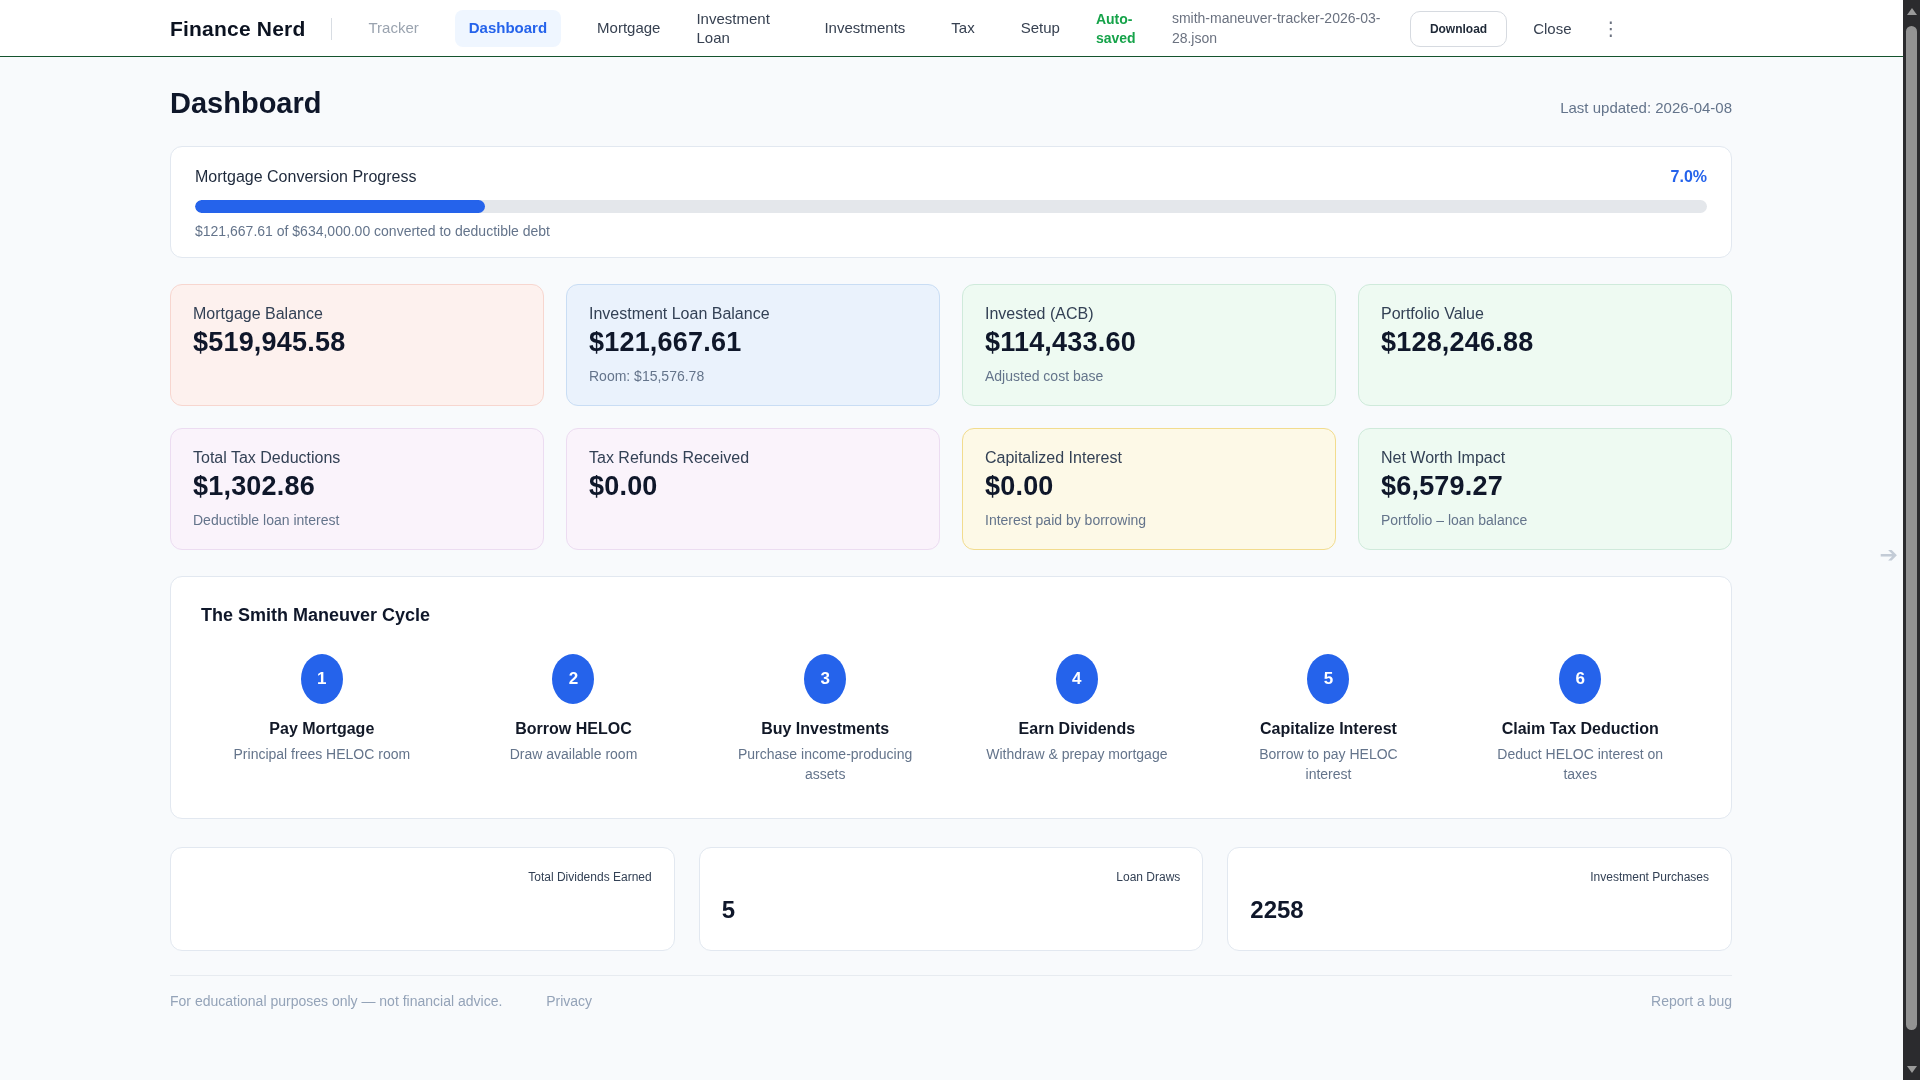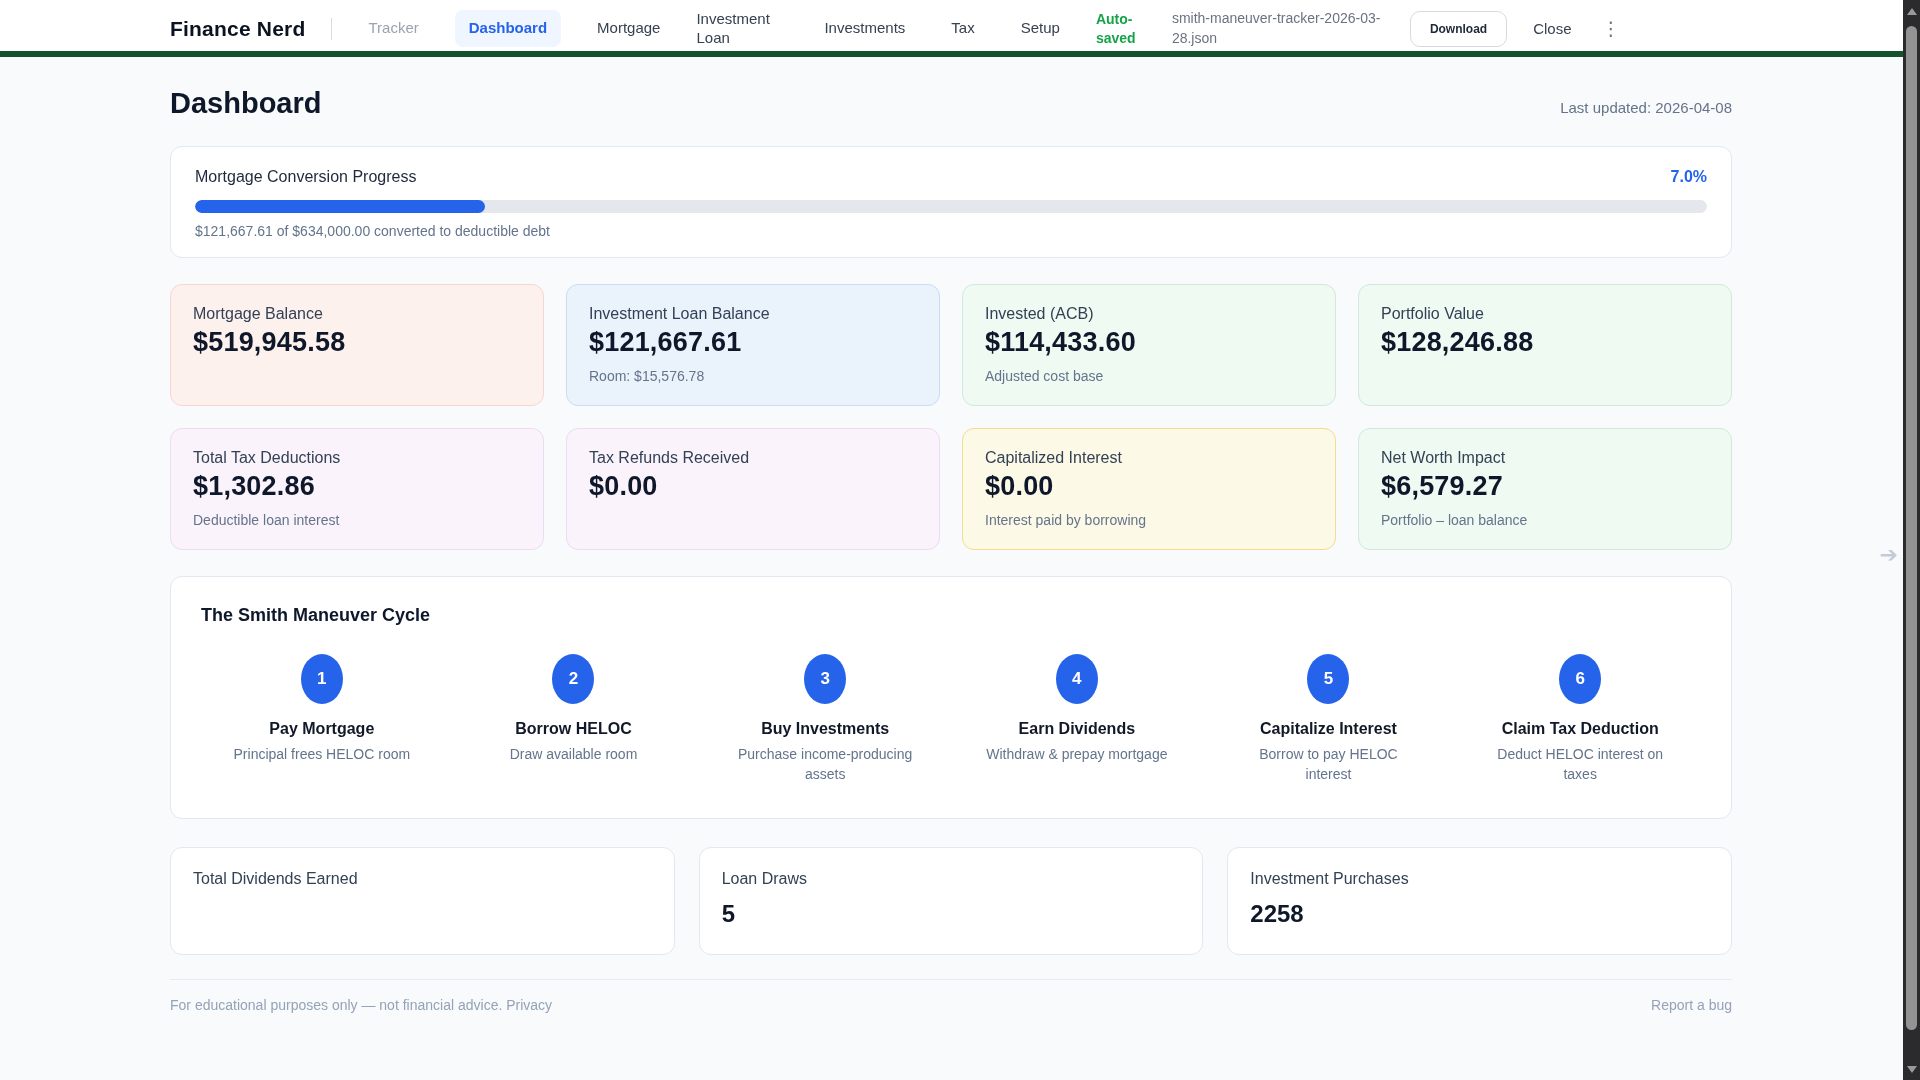--- a/index.html
+++ b/index.html
@@ -7,21 +7,21 @@
   body {
     font-family: "Liberation Sans", "DejaVu Sans", sans-serif;
     background: var(--page_bg, #f8fafc);
     color: var(--text, #1e293b);
   }
   .container { width: 1562px; margin-left: 170px; }
 
   
   header {
     background: #ffffff;
-    border-bottom: 6px solid #14532d;
+    border-bottom: 1px solid #14532d;
     height: 57px;
   }
   .header-inner {
     height: 57px;
     display: flex;
     align-items: center;
     gap: 26px;
   }
   .brand { font-size: 21px; font-weight: 800; color: #0b1220; letter-spacing: .2px; white-space: nowrap; }
   .v-divider { width: 1px; height: 22px; background: #d8dde3; }
@@ -85,30 +85,30 @@
     background: var(--accent, #2563eb); color: #fff;
     display: flex; align-items: center; justify-content: center;
     font-size: 17px; font-weight: 700;
   }
   .step-title { margin-top: 16px; font-size: 16px; font-weight: 700; color: #111827; }
   .step-desc { margin-top: 7px; font-size: 14px; color: var(--muted, #64748b); line-height: 1.4; max-width: 185px; }
 
   
   .summary-grid { margin-top: 28px; display: grid; grid-template-columns: repeat(3, 1fr); gap: 24px; }
   .summary-card { padding: 22px 22px 26px; }
-  .summary-label { font-size: 16px; color: #334155; }
+  .summary-label { font-size: 12px; color: #334155; text-align: right; }
   .summary-value { font-size: 24px; font-weight: 800; color: var(--title, #0f172a); margin-top: 12px; }
 
   
   .page-footer {
     margin-top: 24px; border-top: 1px solid #e7ebf0;
     padding: 17px 0 20px; display: flex; justify-content: space-between;
     font-size: 14px; color: var(--faint, #94a3b8);
   }
-  .footer-link { color: var(--faint, #94a3b8); text-decoration: none; cursor: pointer; }
+  .footer-link { color: var(--faint, #94a3b8); text-decoration: none; cursor: pointer; margin-left: 40px; }
 
   
   .scroll-hint {
     position: fixed; right: 22px; top: 544px;
     color: #c3cbd6; font-size: 22px; line-height: 1;
   }
 
   
   .scrollbar {
     position: fixed; top: 0; right: 0; width: 17px; height: 1080px;

